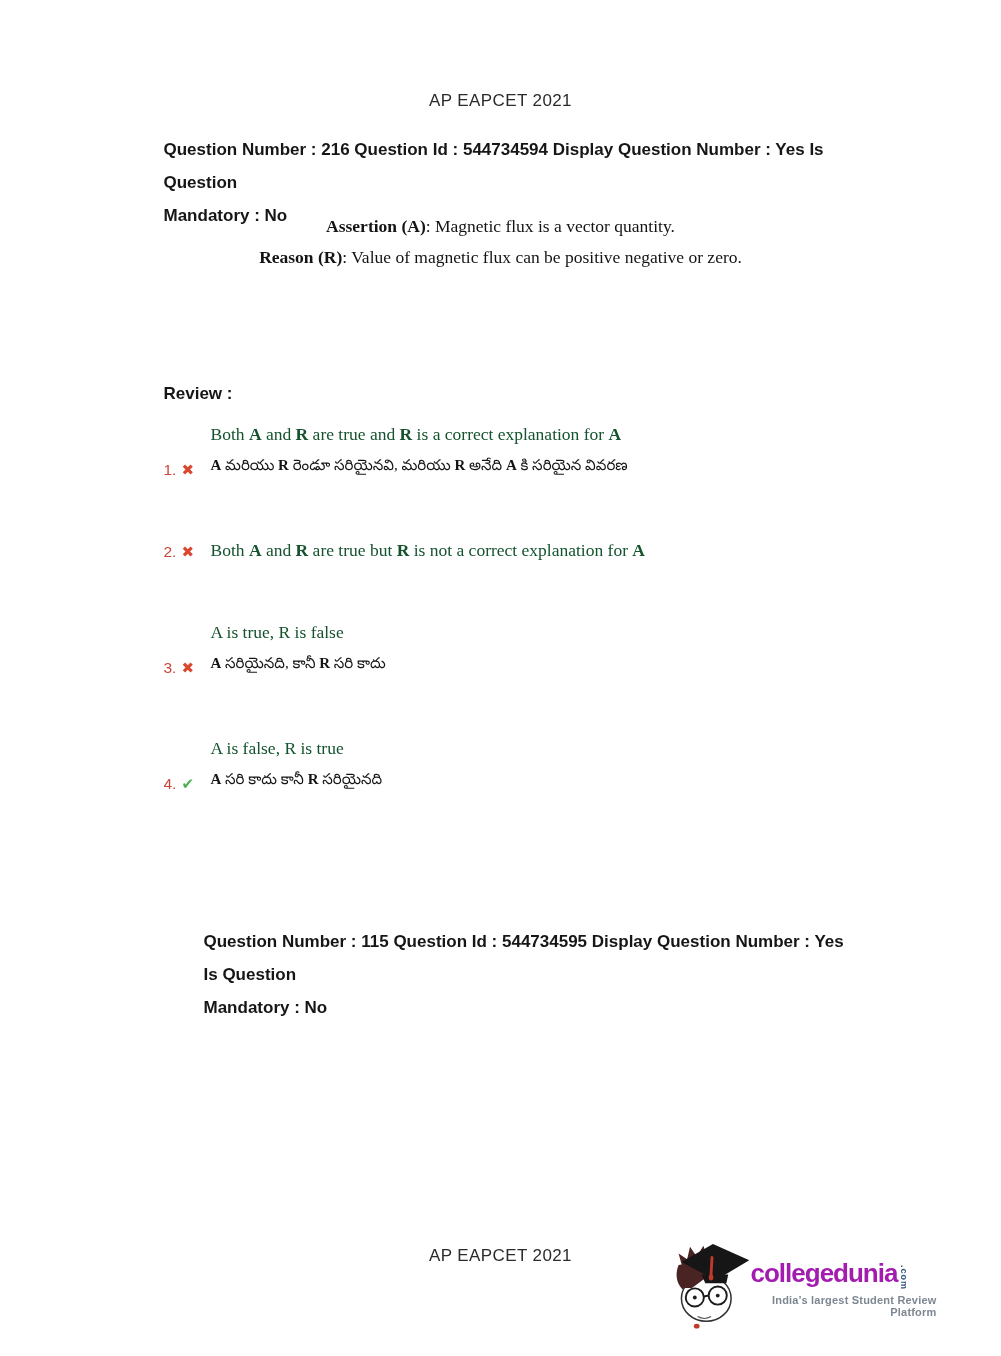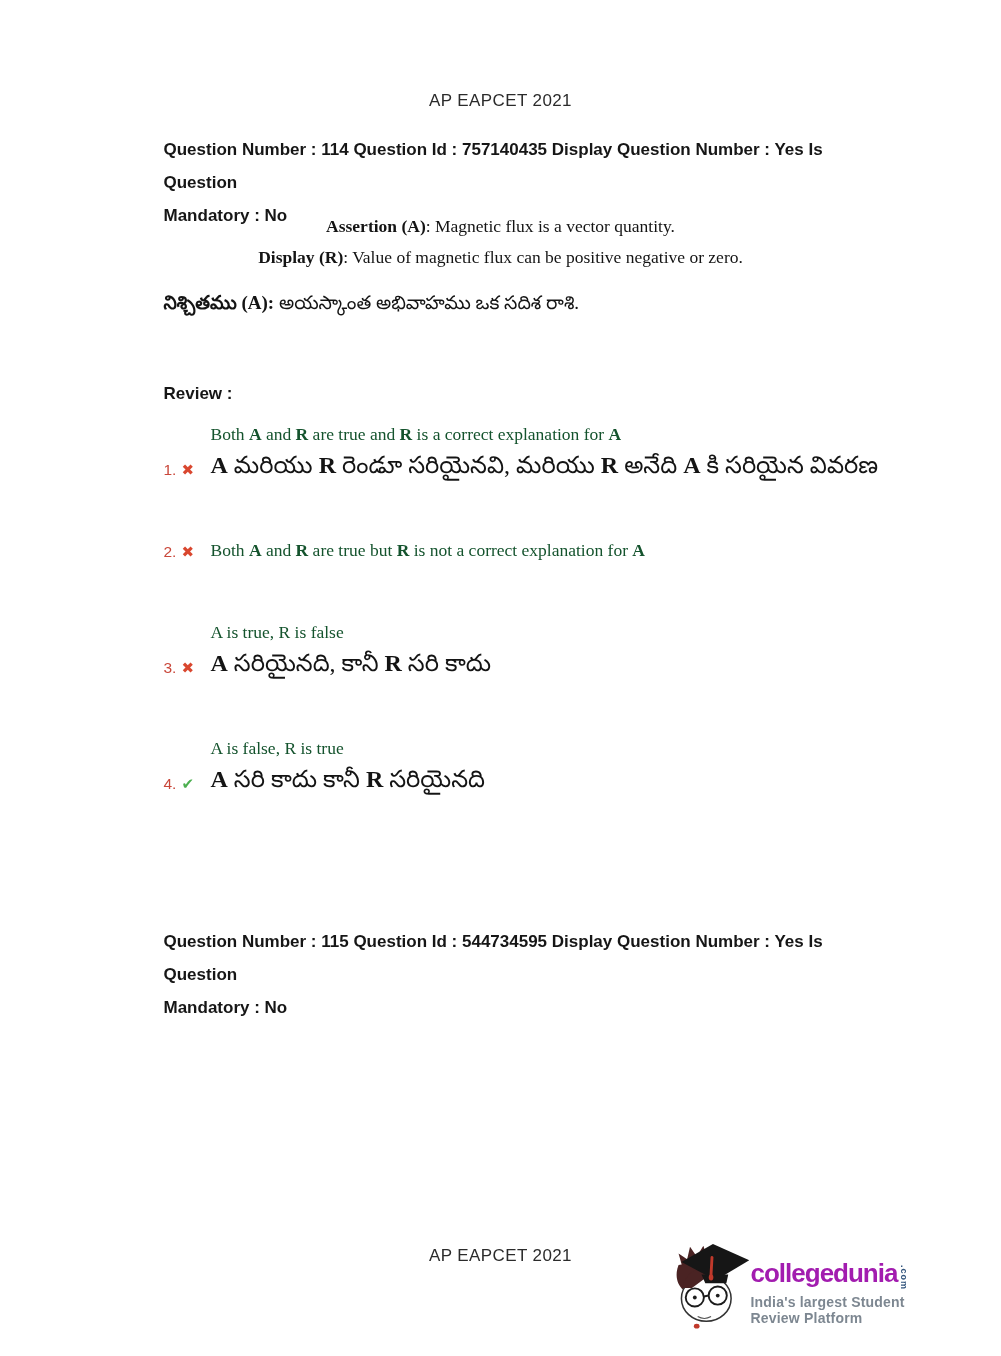--- a/index.html
+++ b/index.html
@@ -15,21 +15,21 @@
   }
   .header-title{
     position:absolute;top:91px;left:0;right:0;
     text-align:center;font-size:17px;color:#2b2b2b;letter-spacing:.4px;
   }
   .meta-block{
     position:absolute;left:105px;right:90px;
     font-weight:700;font-size:17px;line-height:33px;color:#161616;
   }
   .meta-q114{top:133px;}
-  .meta-q115{top:925px;}
+  .meta-q115{top:925px;margin-left:40px;}
   .assertion-block{
     position:absolute;top:211px;left:110px;right:110px;
     font-family:"Liberation Serif","DejaVu Serif",serif;
     font-size:17.5px;line-height:31px;color:#141414;text-align:center;
   }
   .telugu-block{
     position:absolute;top:283px;left:105px;right:90px;
     font-family:"Liberation Serif","DejaVu Serif",serif;
     font-size:19px;line-height:39px;color:#141414;
   }
@@ -46,61 +46,60 @@
   .option-number{font-size:15.5px;color:#c9473a;}
   .status-icon{font-size:15px;line-height:1;}
   .status-icon.incorrect{color:#d9472f;}
   .status-icon.correct{color:#4caf50;}
   .option-text .en{
     font-family:"Liberation Serif","DejaVu Serif",serif;
     font-size:17.5px;line-height:28px;color:#14532d;
   }
   .option-text .te{
     font-family:"Liberation Serif","DejaVu Serif",serif;
-    font-size:24px;line-height:34px;color:#141414;
+    font-size:15px;line-height:34px;color:#141414;
   }
   .footer-title{
     position:absolute;top:1246px;left:0;right:0;
     text-align:center;font-size:17px;color:#2b2b2b;letter-spacing:.4px;
   }
   .logo{position:absolute;top:1238px;right:6px;width:268px;height:100px;}
   .mascot{position:absolute;left:0;top:0;width:86px;height:96px;}
   .logo-text{position:absolute;left:82px;top:22px;}
   .brand-row{display:flex;align-items:flex-start;}
   .brand{
     font-weight:700;font-size:26px;color:#a21caf;letter-spacing:-1px;line-height:1;
   }
   .domain{
     writing-mode:vertical-rl;font-size:9px;color:#33557d;
     margin-left:2px;margin-top:5px;letter-spacing:1px;font-weight:700;
   }
   .tagline{
-    font-size:14px;font-weight:700;color:#7d8791;margin-top:4px;letter-spacing:.2px;
+    font-size:11px;font-weight:700;color:#7d8791;margin-top:4px;letter-spacing:.2px;text-align:right;
   }
   b{font-weight:700;}
 </style>
 </head>
 <body>
 
 <div class="page">
 
   <div class="header-title">AP EAPCET 2021</div>
 
   <div class="meta-block meta-q114">
-    <div>Question Number : 114 Question Id : 757140435 Display Question Number : Yes Is Question</div>
+    <div>Question Number : 216 Question Id : 544734594 Display Question Number : Yes Is Question</div>
     <div>Mandatory : No</div>
   </div>
 
   <div class="assertion-block">
     <div><b>Assertion (A)</b>: Magnetic flux is a vector quantity.</div>
-    <div><b>Display (R)</b>: Value of magnetic flux can be positive negative or zero.</div>
+    <div><b>Reason (R)</b>: Value of magnetic flux can be positive negative or zero.</div>
   </div>
 
   <div class="telugu-block">
-    <div><b>నిశ్చితము (A):</b> అయస్కాంత అభివాహము ఒక సదిశ రాశి.</div>
   </div>
 
   <div class="options-label">Review :</div>
 
   <div class="options">
 
     <div class="option-row">
       <div class="option-marker">
         <span class="option-number">1.</span>
         <span class="status-icon incorrect">✖</span>

